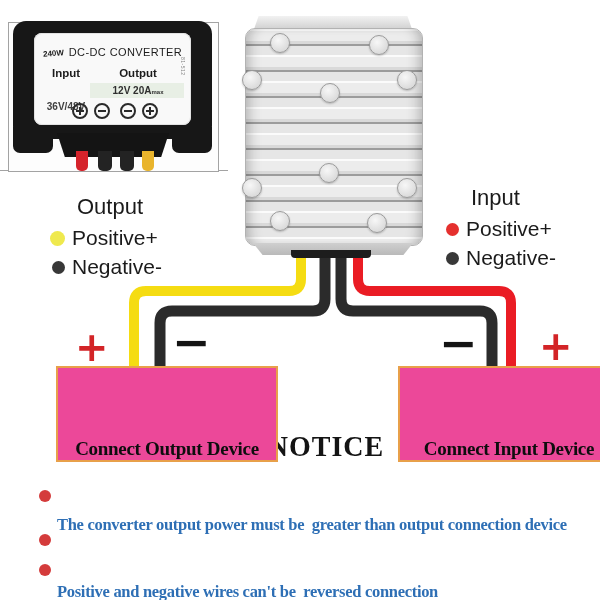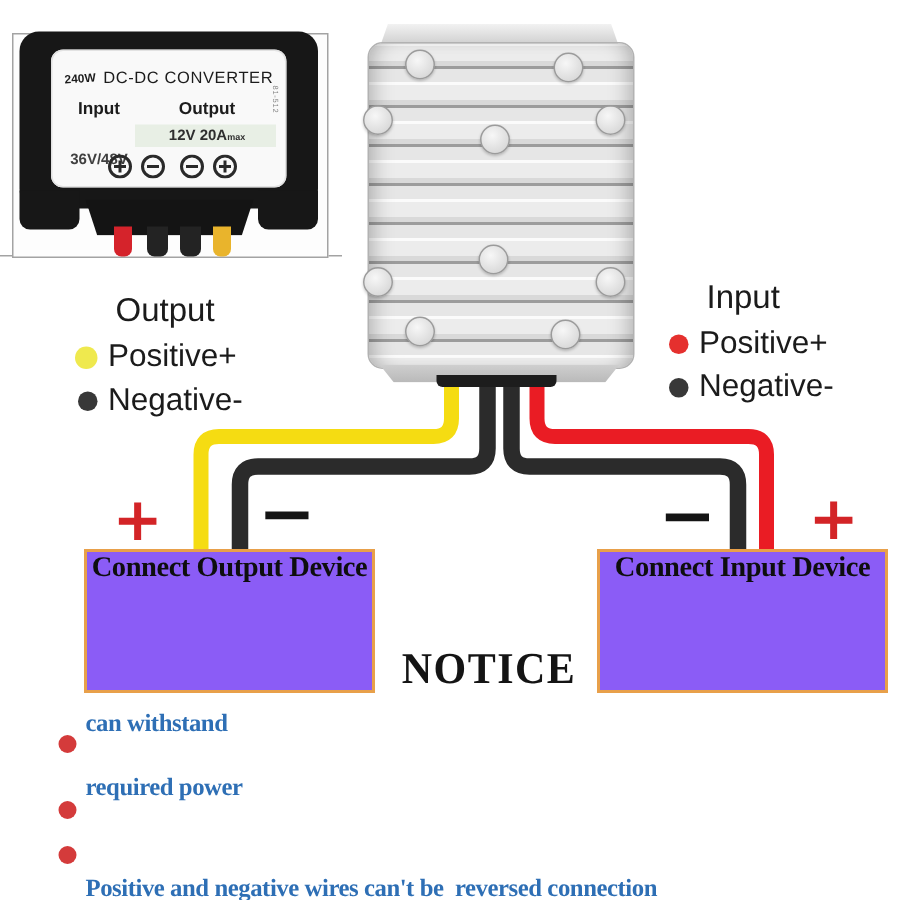--- a/index.html
+++ b/index.html
@@ -68,23 +68,23 @@
   .t-mark{position:absolute;line-height:1;font-weight:700;text-align:center;
           font-family:"DejaVu Sans",sans-serif;}
   .t-plus{font-size:40px;color:#d32427;width:32px;}
   .t-minus{font-size:46px;color:#141414;width:38px;}
   .m-plus-l{left:75px;top:327px;}
   .m-minus-l{left:172px;top:319px;}
   .m-minus-r{left:439px;top:320px;}
   .m-plus-r{left:539px;top:326px;}
 
   
-  .obox{position:absolute;top:366px;width:194px;height:96px;z-index:3;
-        background:#8b5cf6;border:2px solid #e8a04a;box-sizing:border-box;
-        display:flex;align-items:flex-start;justify-content:center;}
+  .obox{position:absolute;top:366px;width:222px;height:96px;z-index:3;
+        background:#ec4899;border:2px solid #e8a04a;box-sizing:border-box;
+        display:flex;align-items:flex-end;justify-content:center;}
   .obox-l{left:56px;} .obox-r{left:398px;}
   .obox span{font-family:"Liberation Serif",serif;font-weight:700;font-size:19px;
              letter-spacing:-.3px;color:#0e0e0e;white-space:nowrap;}
 
   
   .notice-title{position:absolute;left:244px;top:431px;width:164px;text-align:center;
                 font-family:"Liberation Serif",serif;font-weight:900;font-size:28px;
                 letter-spacing:1px;color:#141414;transform:scaleY(1.05);}
   .nitem{position:absolute;left:57px;width:540px;font-family:"Liberation Serif",serif;
          font-size:16.5px;font-weight:700;letter-spacing:-.3px;color:#2e6fb5;line-height:21px;}
@@ -194,26 +194,25 @@
     <span>Connect Output Device</span>
   </div>
   <div class="obox obox-r">
     <span>Connect Input Device</span>
   </div>
 
   <div class="notice-title">NOTICE</div>
 
   <div class="nbullet nb-1"></div>
   <div class="nitem ni-1">
-    <span>can withstand</span>
   </div>
 
   <div class="nbullet nb-2"></div>
   <div class="nitem ni-2">
-    <span>required power</span>
+    <span>The converter output power must be  greater than output connection device</span>
   </div>
 
   <div class="nbullet nb-3"></div>
   <div class="nitem ni-3">
     <span>Positive and negative wires can't be  reversed connection</span>
   </div>
 
 </div>
 
 </body></html>

